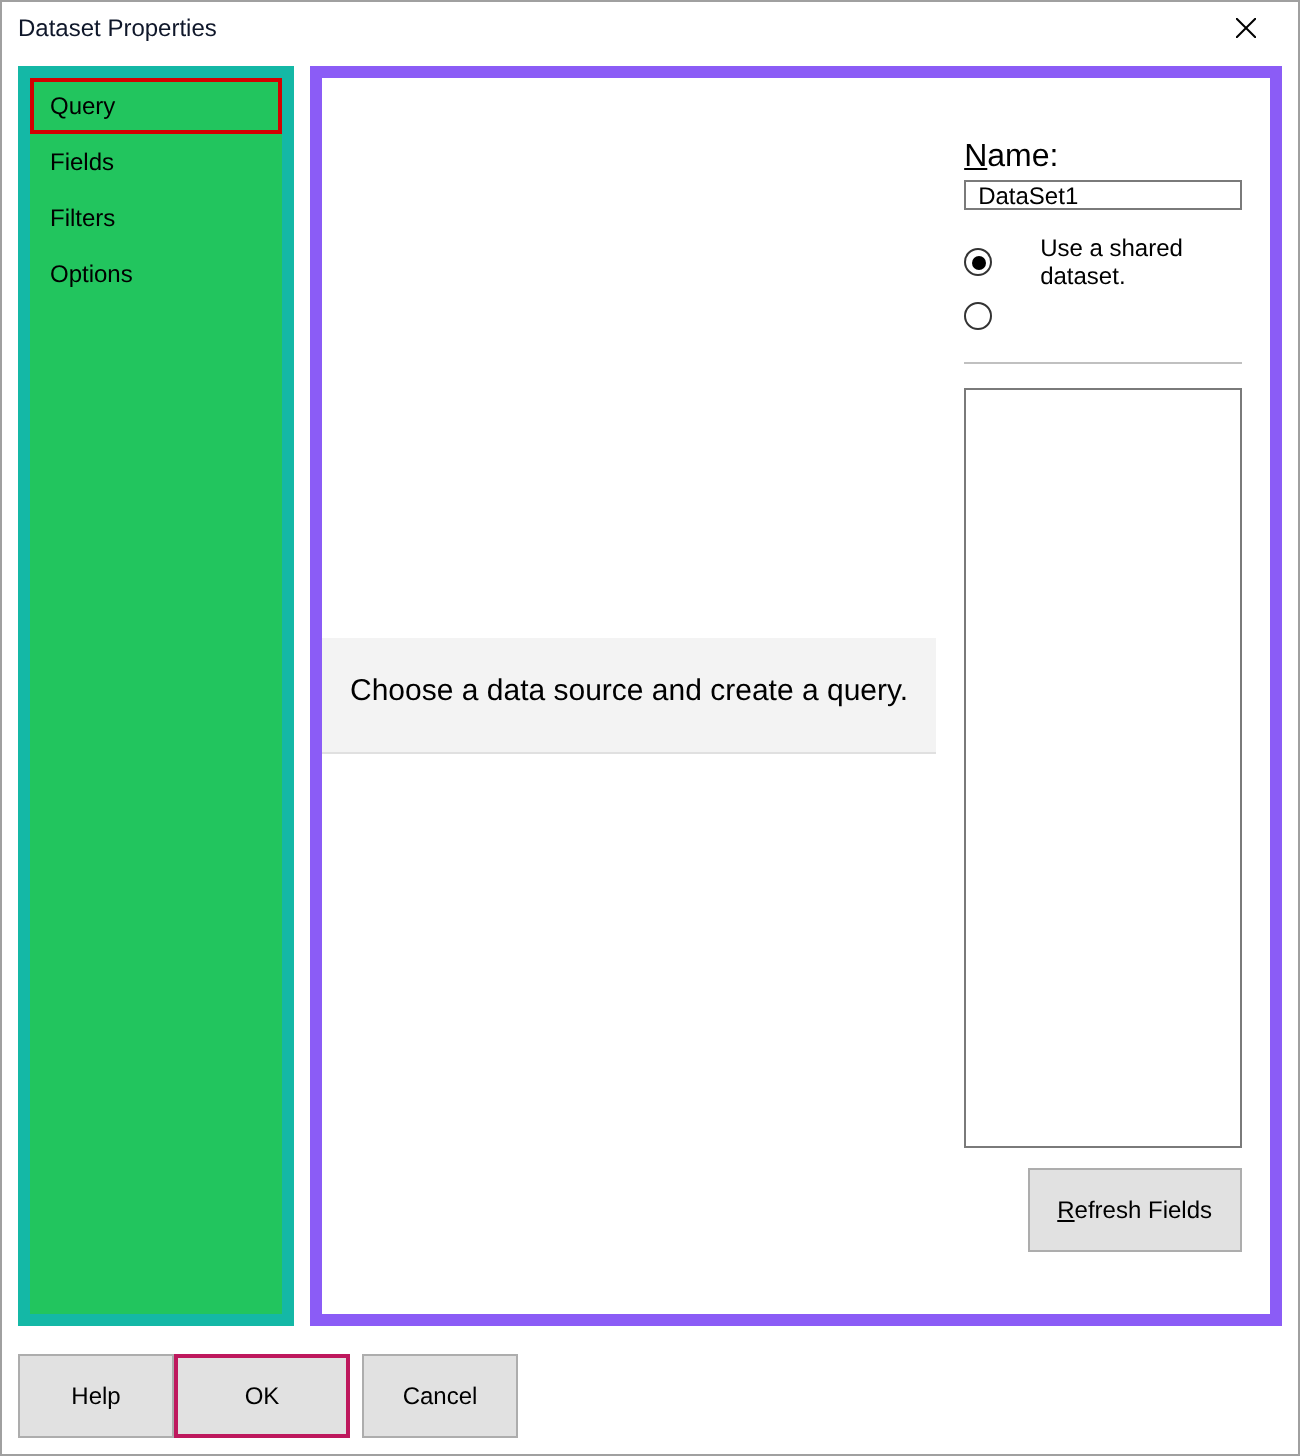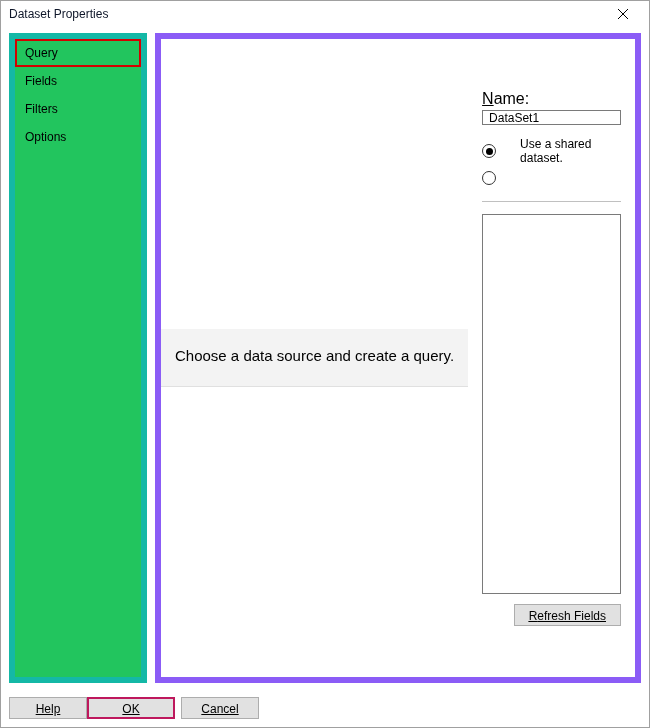--- a/index.html
+++ b/index.html
@@ -150,24 +150,23 @@
       justify-content: flex-end;
       margin-top: 10px;
     }
     .btn {
       border: 1px solid #adadad;
       background: #e1e1e1;
       padding: 4px 14px;
       font-size: 12px;
       font-family: inherit;
       cursor: pointer;
-      height: 22px;
+      height: 42px;
       min-width: 78px;
       text-align: center;
-      text-decoration: underline;
     }
     .btn.primary {
       border: 2px solid #be185d;
       background: #e1e1e1;
       padding: 3px 13px;
       min-width: 88px;
     }
     .footer {
       display: flex;
       justify-content: flex-start;

